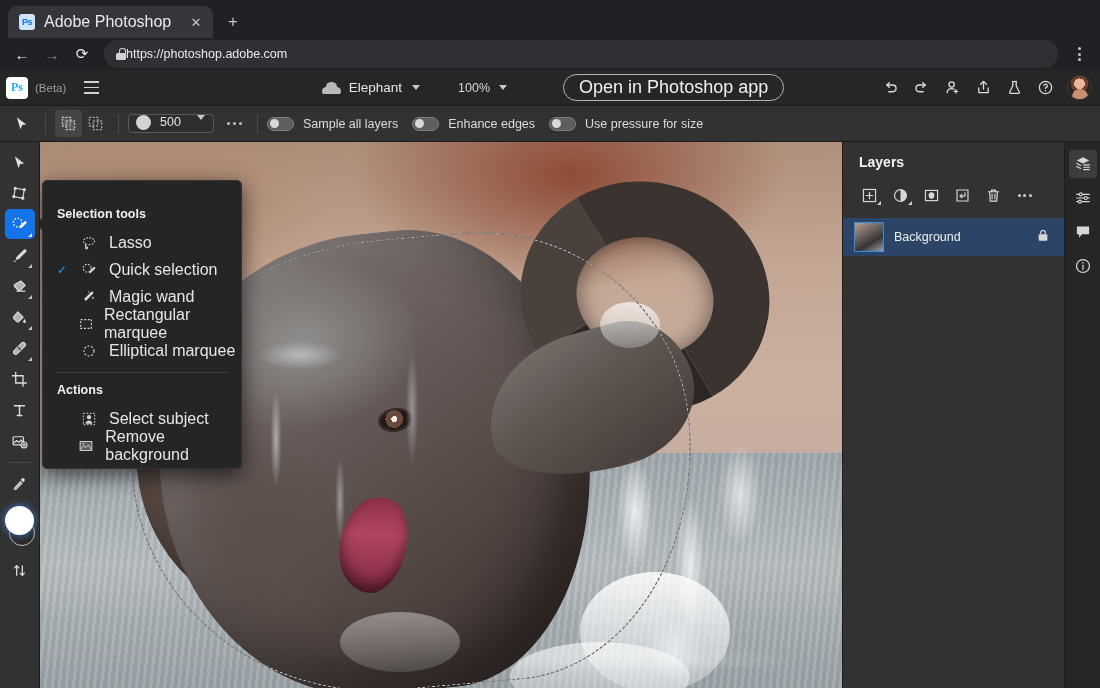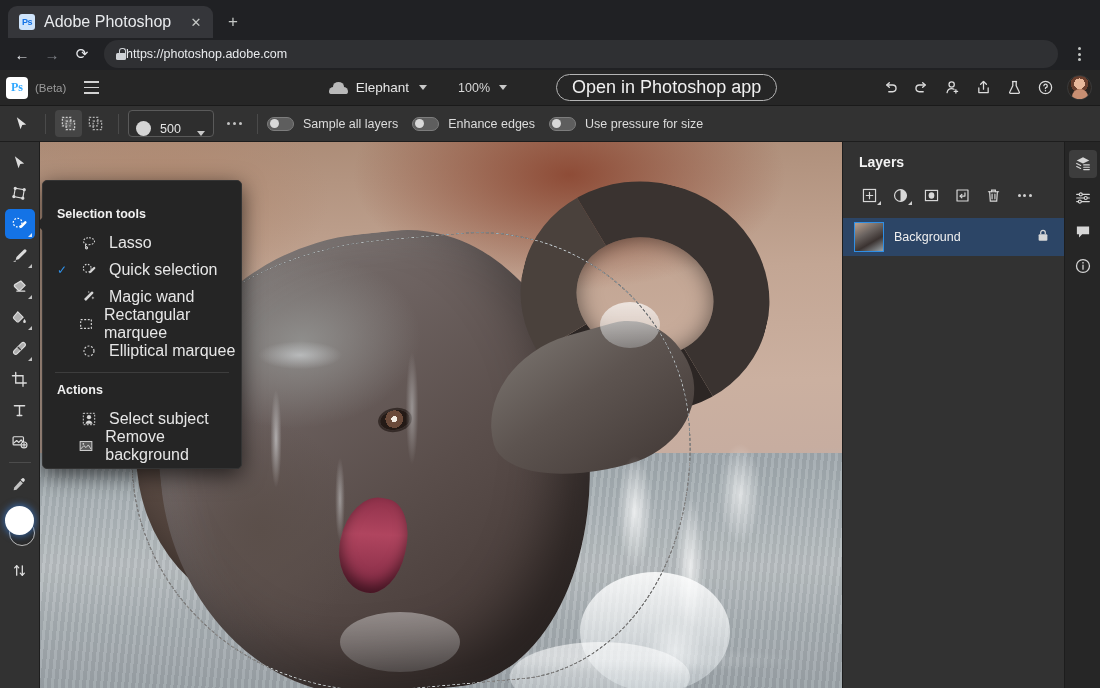--- a/index.html
+++ b/index.html
@@ -52,21 +52,21 @@
     padding: 0 8px 0 6px; border-bottom: 1px solid #1a1a1a; position: relative;
   }
   .ps-logo { width: 22px; height: 22px; border-radius: 4px; background: #ffffff;
     display:flex; align-items:center; justify-content:center;
     font-size: 12px; font-weight: bold; color: #31a8ff; font-family:"Liberation Serif",serif; }
   .beta { font-size: 11.5px; color: #9b9b9b; margin-left: 7px; }
   .hamburger { width: 26px; height: 26px; margin-left: 12px; display:flex; flex-direction:column;
     align-items:center; justify-content:center; gap: 4px; }
   .hamburger i { width: 15px; height: 1.6px; background: #d2d2d2; display:block; }
   .hdr-center { position:absolute; left: 0; right: 0; display:flex; align-items:center;
-    justify-content:center; gap: 9px; pointer-events:none; }
+    justify-content:center; gap: 16px; pointer-events:none; }
   .hdr-center > * { pointer-events: auto; }
   .doc-chip { display:flex; align-items:center; gap: 8px; padding: 3px 6px; }
   .cloud { width: 19px; height: 12px; position: relative; }
   .cloud::before { content:""; position:absolute; left:0; bottom:0; width:19px; height:7px;
     background:#b9b9b9; border-radius: 5px 5px 3px 3px; }
   .cloud::after { content:""; position:absolute; left:4px; top:0; width:11px; height:9px;
     background:#b9b9b9; border-radius:50%; }
   .doc-name { font-size: 13.5px; color: #e6e6e6; }
   .chev { width: 0; height: 0; border-left: 4.5px solid transparent; border-right: 4.5px solid transparent;
     border-top: 5px solid #c8c8c8; margin-left: 2px; }
@@ -90,21 +90,21 @@
   .options-bar {
     height: 36px; background: #323232; display:flex; align-items:center; gap: 0;
     padding-left: 6px; border-bottom: 1px solid #1d1d1d; position: relative;
   }
   .ob-cursor { width: 30px; height: 30px; display:flex; align-items:center; justify-content:center; }
   .vsep { width: 1px; height: 20px; background: #4a4a4a; margin: 0 9px; }
   .selmode { width: 27px; height: 27px; border-radius: 4px; display:flex; align-items:center;
     justify-content:center; }
   .selmode.active { background: #454545; }
   .brush-ctl {
-    height: 27px; border: 1px solid #5a5a5a; border-radius: 4px; display:flex; align-items:flex-end;
+    height: 19px; border: 1px solid #5a5a5a; border-radius: 4px; display:flex; align-items:flex-start;
     gap: 9px; padding: 0 8px 0 7px; background: #2e2e2e;
   }
   .brush-dot { width: 15px; height: 15px; border-radius: 50%; background: #d4d4d4; }
   .brush-size { font-size: 12.5px; color: #e4e4e4; min-width: 26px; }
   .dots-btn { width: 28px; height: 26px; display:flex; align-items:center; justify-content:center;
     gap: 3px; margin-left: 6px; }
   .dots-btn i { width: 3px; height: 3px; border-radius:50%; background:#c2c2c2; display:block; }
   .toggle-grp { display:flex; align-items:center; gap: 9px; margin-right: 14px; }
   .switch { width: 27px; height: 14px; border-radius: 7px; background: #5e5e5e; position: relative;
     border: 1px solid #7d7d7d; }

